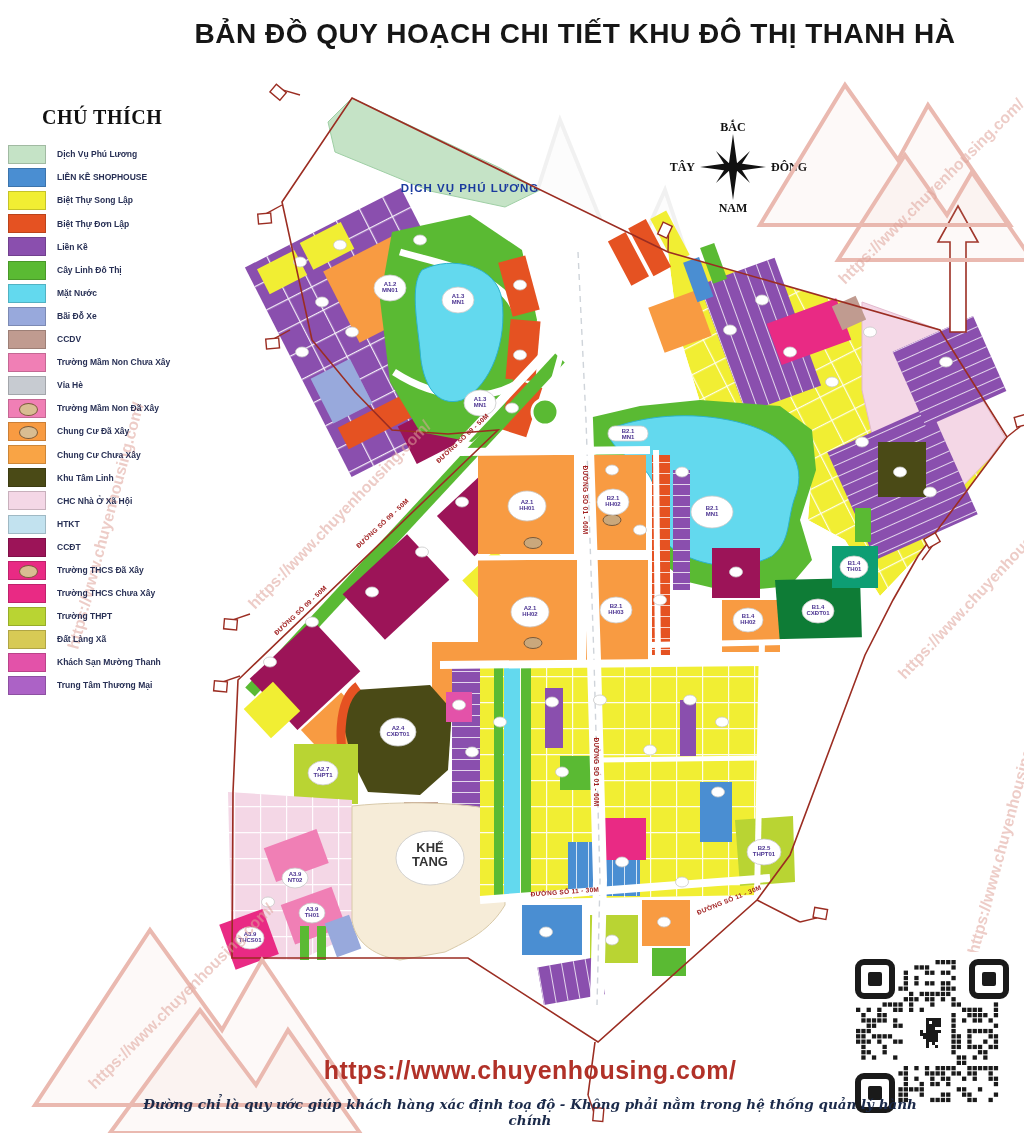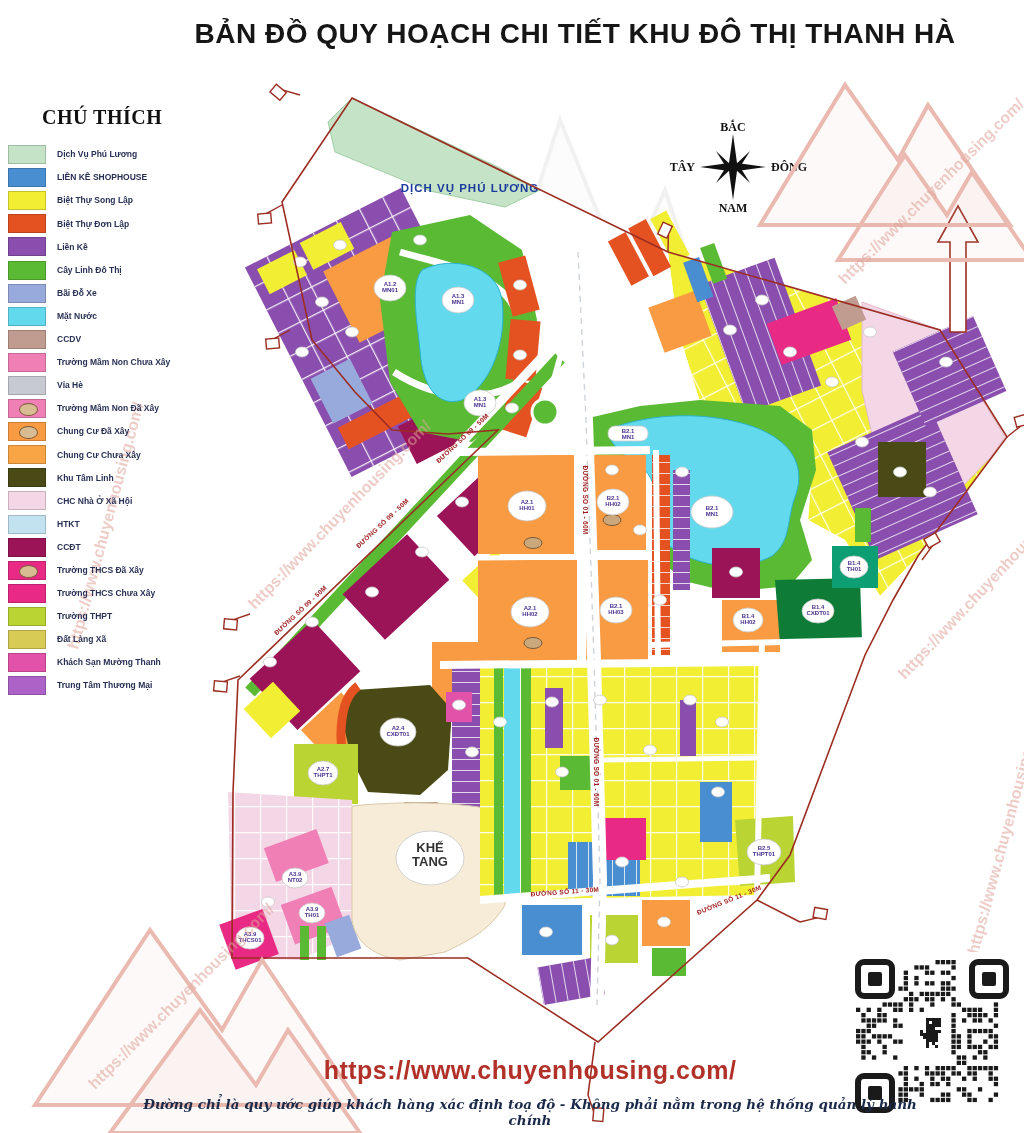--- a/index.html
+++ b/index.html
@@ -75,27 +75,27 @@
     <span class="sw" style="background: rgb(138, 79, 174);"></span>
     <span class="lb">Liền Kề</span>
   </div>
 
   <div class="lg-item">
     <span class="sw" style="background: rgb(90, 186, 51);"></span>
     <span class="lb">Cây Linh Đô Thị</span>
   </div>
 
   <div class="lg-item">
+    <span class="sw" style="background: rgb(99, 217, 238);"></span>
+    <span class="lb">Mặt Nước</span>
+  </div>
+
+  <div class="lg-item">
     <span class="sw" style="background: rgb(152, 169, 220);"></span>
     <span class="lb">Bãi Đỗ Xe</span>
-  </div>
-
-  <div class="lg-item">
-    <span class="sw" style="background: rgb(99, 217, 238);"></span>
-    <span class="lb">Mặt Nước</span>
   </div>
 
   <div class="lg-item">
     <span class="sw" style="background: rgb(192, 155, 144);"></span>
     <span class="lb">CCDV</span>
   </div>
 
   <div class="lg-item">
     <span class="sw" style="background: rgb(240, 127, 181);"></span>
     <span class="lb">Trường Mầm Non Chưa Xây</span>

